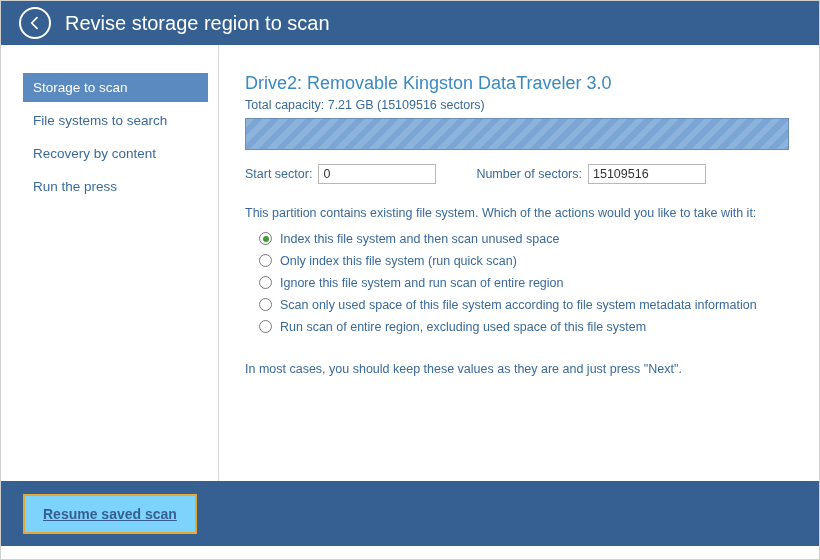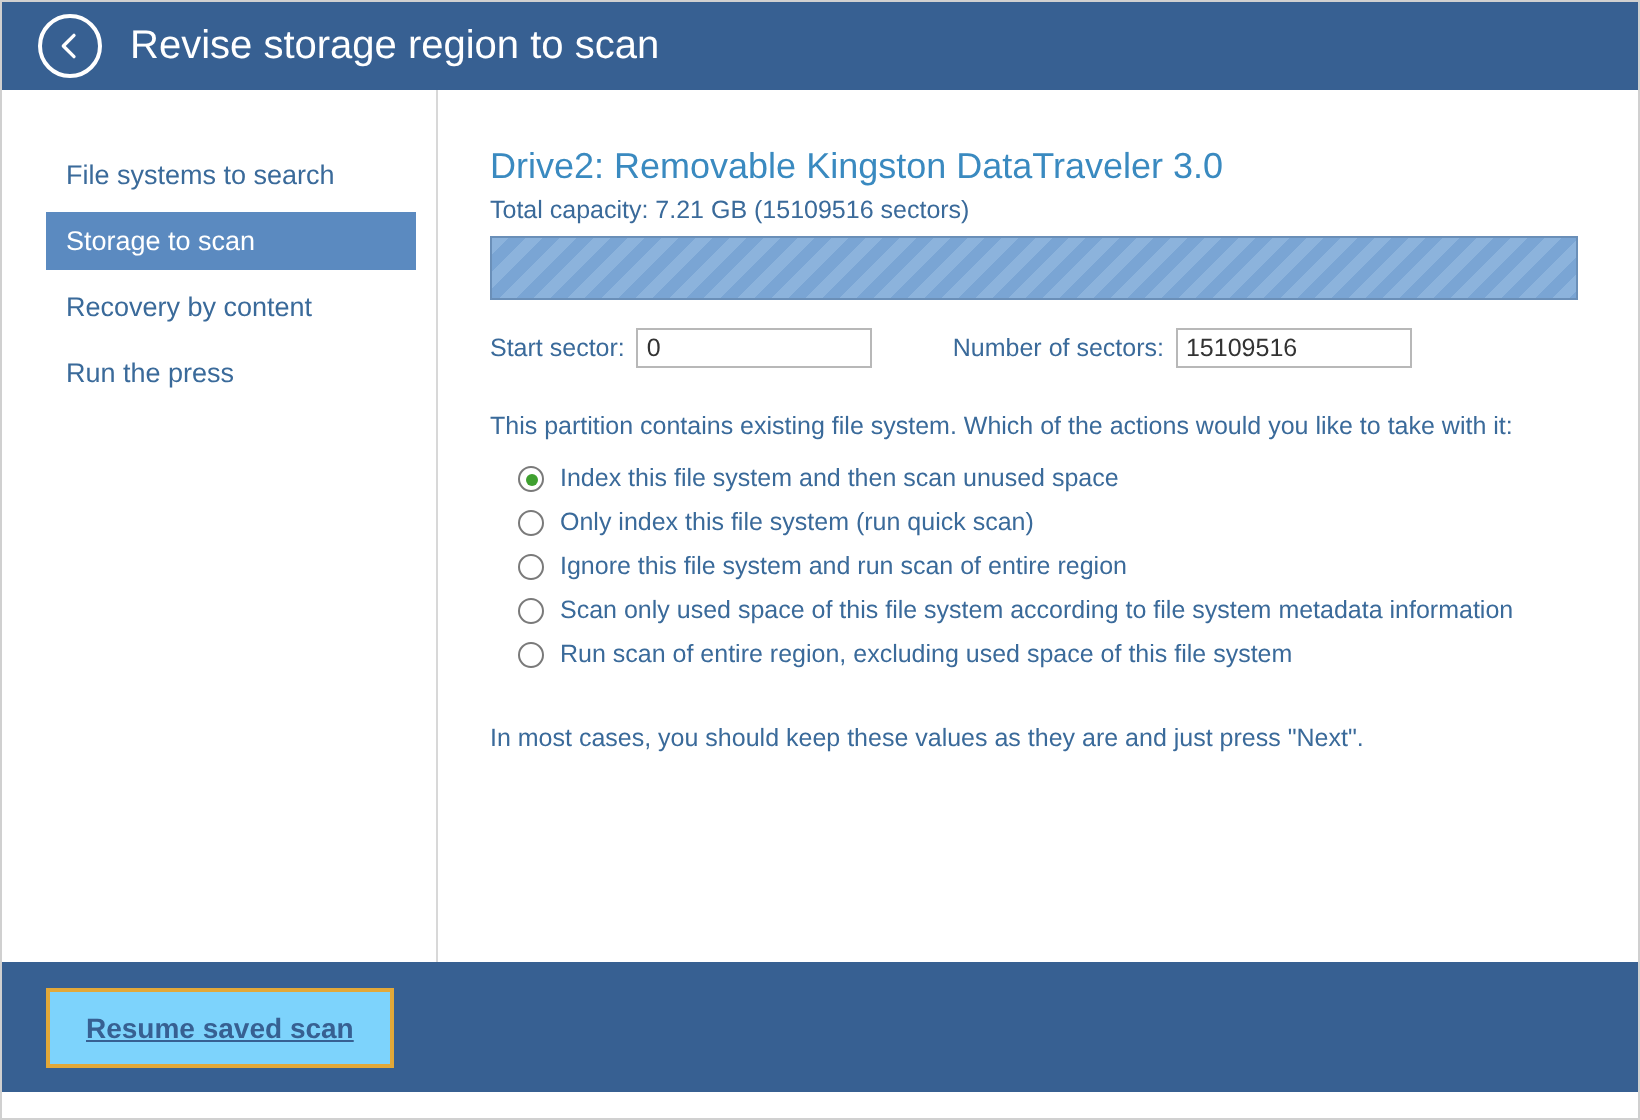--- a/index.html
+++ b/index.html
@@ -109,21 +109,21 @@
   }
   .options {
     margin-left: 14px;
     display: flex;
     flex-direction: column;
     gap: 8px;
     margin-bottom: 28px;
   }
   .opt {
     display: flex;
-    align-items: flex-end;
+    align-items: flex-start;
     gap: 8px;
     font-size: 12.5px;
     color: #3a6a9a;
     cursor: pointer;
   }
   .radio {
     width: 13px; height: 13px;
     border: 1px solid #7a7a7a;
     border-radius: 50%;
     display: inline-flex;
@@ -167,22 +167,22 @@
     <svg viewBox="0 0 24 24">
       <path d="M15 4 L7 12 L15 20" stroke="#fff" stroke-width="2.5" fill="none" stroke-linecap="round" stroke-linejoin="round"></path>
     </svg>
   </div>
   <div class="header-title">Revise storage region to scan</div>
 </div>
 
 <div class="body">
   <div class="sidebar">
     <div class="sidebar-inner">
+      <div class="nav-item active">Storage to scan</div>
       <div class="nav-item">File systems to search</div>
-      <div class="nav-item active">Storage to scan</div>
       <div class="nav-item">Recovery by content</div>
       <div class="nav-item">Run the press</div>
     </div>
   </div>
 
   <div class="main">
     <div class="drive-title">Drive2: Removable Kingston DataTraveler 3.0</div>
     <div class="capacity">Total capacity: 7.21 GB (15109516 sectors)</div>
     <div class="bar"></div>
 

